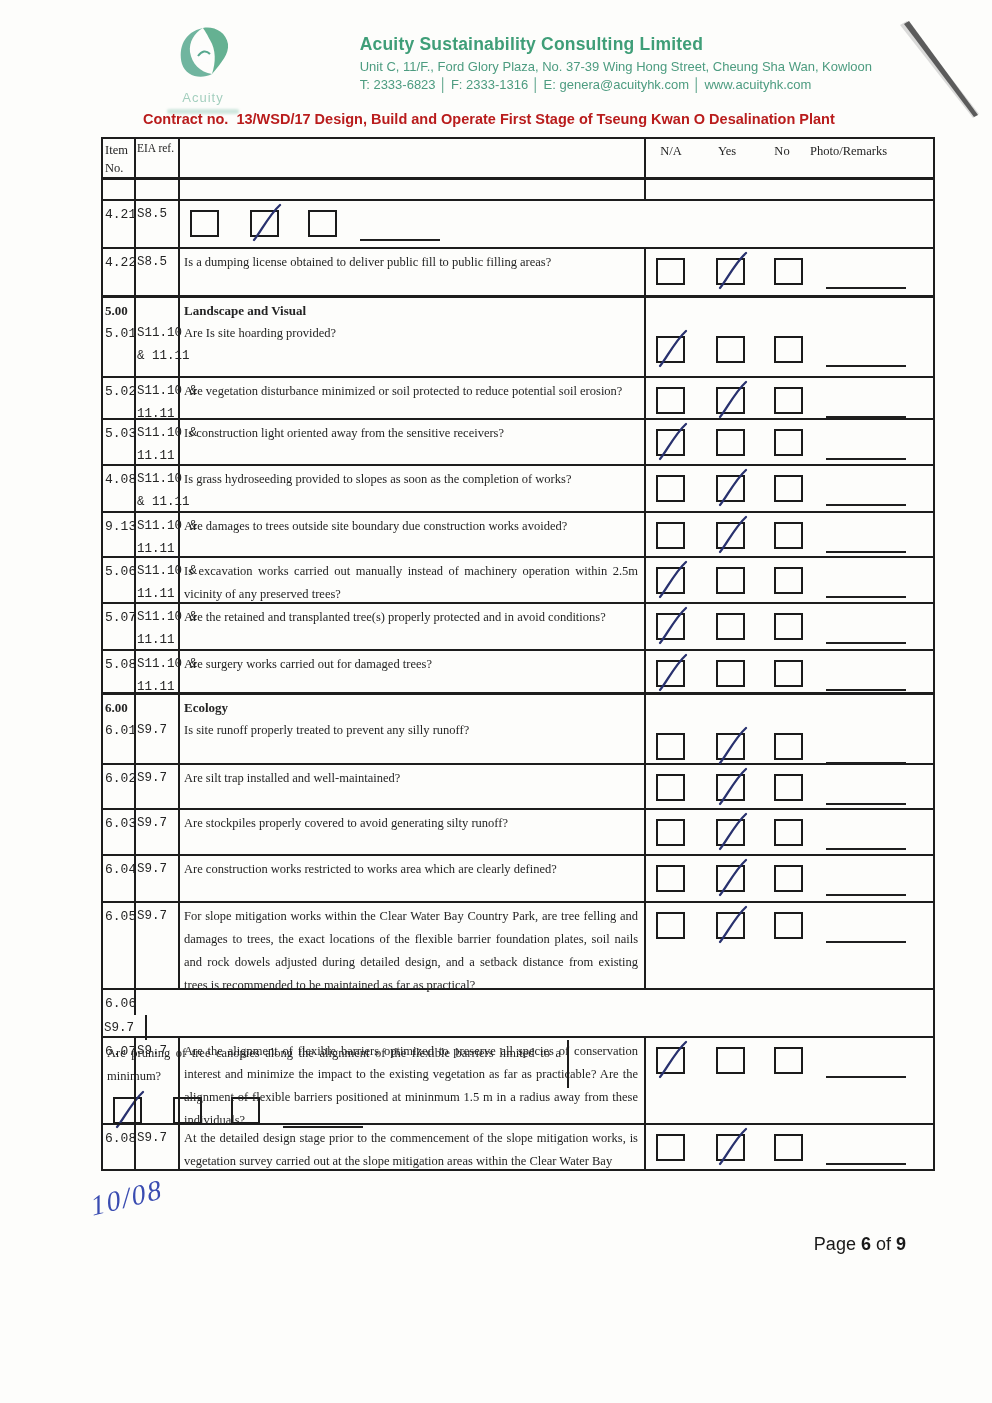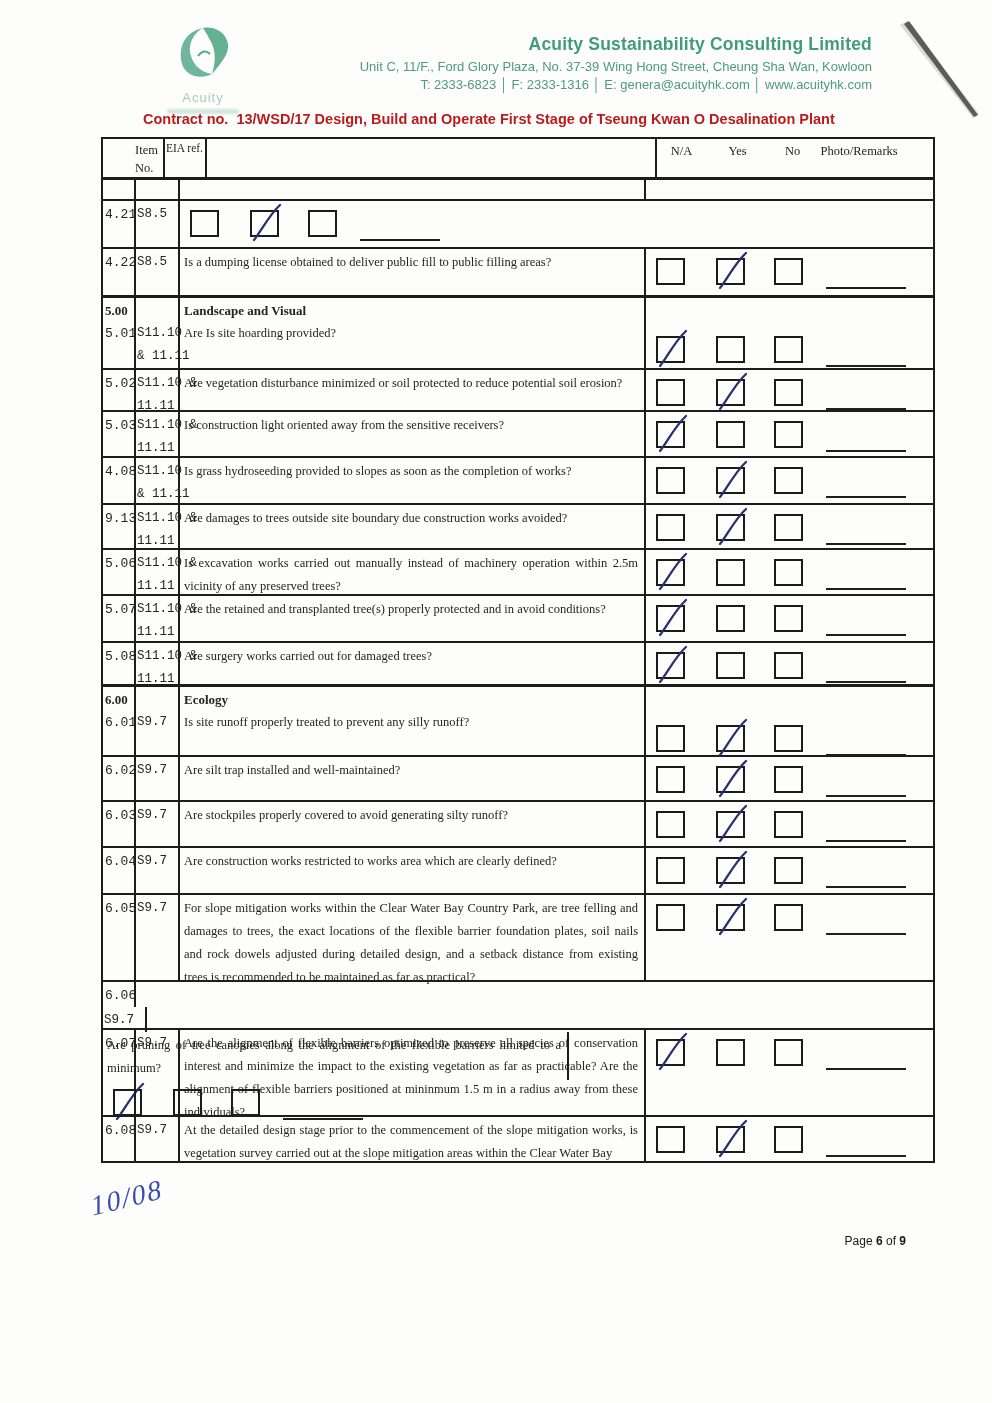--- a/index.html
+++ b/index.html
@@ -6,21 +6,21 @@
   .page{position:relative;width:992px;height:1403px;background:#fdfdfb;overflow:hidden;
         font-family:"Liberation Serif",serif;color:#242424;}
 
   
   .corner-artifact{position:absolute;top:0;right:0;}
   .logo{position:absolute;left:148px;top:22px;width:110px;text-align:center;}
   .logo-word{font-family:"Liberation Sans",sans-serif;font-size:13px;color:#5aa98c;
              opacity:.55;filter:blur(.4px);margin-top:2px;letter-spacing:1px;}
   .logo-tagline{margin:4px auto 0;width:72px;height:5px;background:#7cbfa9;opacity:.35;
                 filter:blur(1px);border-radius:2px;}
-  .head-block{position:absolute;right:120px;top:34px;text-align:right;
+  .head-block{position:absolute;right:120px;top:34px;text-align:left;
               font-family:"Liberation Sans",sans-serif;}
   .company-name{font-size:17.5px;font-weight:bold;color:#3f9e78;letter-spacing:.2px;}
   .company-address{font-size:13px;color:#4d9c80;margin-top:4px;}
   .company-contact{font-size:13px;color:#4d9c80;margin-top:3px;}
   .doc-title{position:absolute;left:143px;top:111px;font-family:"Liberation Sans",sans-serif;
              font-weight:bold;font-size:14.5px;color:#b91c1c;white-space:pre;}
 
   
   .checklist-table{position:absolute;left:101px;top:137px;width:830px;
                    border:2px solid #1d1d1d;background:transparent;}
@@ -35,21 +35,21 @@
   .c-q{width:466px;border-right:2px solid #1d1d1d;box-sizing:border-box;
        font-size:12.5px;line-height:23px;padding:2px 6px 0 4px;text-align:justify;}
   .c-ans{width:287px;position:relative;box-sizing:border-box;}
   .sec-item,.sec-title{font-weight:bold;line-height:22px;}
   .sec-title{font-size:13px;text-align:left;}
   .itm,.r1,.r2{line-height:23px;font-family:Liberation Mono, monospace;}
   .combined .c-ref{padding-top:24px;}
   .q{text-align:justify;}
 
   
-  .thead{height:41px;border-bottom:3px solid #1d1d1d;padding-left:30px;}
+  .thead{height:41px;border-bottom:3px solid #1d1d1d;}
   .thead .c-item div{line-height:18px;font-size:12.5px;}
   .thead .c-ref{font-size:11.5px;line-height:15px;}
   .head-ans{font-size:12.5px;}
   .hl{position:absolute;top:5px;text-align:center;}
   .hl.na{left:8px;width:34px;} .hl.yes{left:64px;width:34px;} .hl.no{left:119px;width:34px;text-align:center;}
   .hl.photo{left:164px;width:120px;text-align:left;}
   .sep{height:21px;}
 
   
   .boxes{position:absolute;left:0;top:9px;height:27px;white-space:nowrap;}
@@ -58,21 +58,21 @@
        box-sizing:border-box;position:relative;vertical-align:top;background:transparent;}
   .box.b-na{margin-left:10px;} .box.b-yes{margin-left:27px;} .box.b-no{margin-left:25px;}
   .remark-line{position:absolute;left:180px;bottom:-4px;width:80px;border-bottom:2px solid #1f1f1f;}
   .tick{position:absolute;left:-5px;top:-10px;width:38px;height:42px;overflow:visible;pointer-events:none;}
   .tick path{fill:none;stroke:#28316e;stroke-width:2.3;stroke-linecap:round;}
 
   
   .handwriting{position:absolute;left:90px;top:1182px;font-style:italic;font-size:28px;
                color:#3a4cb1;transform:rotate(-14deg) skewX(-4deg);letter-spacing:2px;}
   .page-num{position:absolute;right:86px;top:1234px;font-family:"Liberation Sans",sans-serif;
-            font-size:12px;color:#191919;}
+            font-size:18px;color:#191919;}
   .page-num b{font-weight:bold;}
 </style>
 </head>
 <body>
 
 <div class="page">
 
   <svg class="corner-artifact" width="112" height="130" viewBox="0 0 112 130">
     <polygon points="20,25 27,21 99,114 93,118" fill="#bdbdbd" opacity="0.55"></polygon>
     <polygon points="24,24 29,21 98,115 94,117" fill="#4c4c4c" opacity="0.9"></polygon>
@@ -156,21 +156,21 @@
         <div class="boxes">
           <span class="box b-na"></span>
           <span class="box b-yes"><svg class="tick" viewBox="0 0 38 42">
                   <path d="M7 38 C 13 31, 22 13, 33 3"></path>
                 </svg></span>
           <span class="box b-no"></span>
           <span class="remark-line"></span>
         </div>
       </div>
     </div>
-        <div class="trow combined" style="height: 72px;">
+        <div class="trow combined" style="height: 80px;">
       <div class="c-item">
         <div class="sec-item">5.00</div>
         <div class="itm">5.01</div>
       </div>
       <div class="c-ref">
         <div class="r1">S11.10</div>
         <div class="r2">&amp; 11.11</div>
       </div>
       <div class="c-q">
         <div class="sec-title">Landscape and Visual</div>

